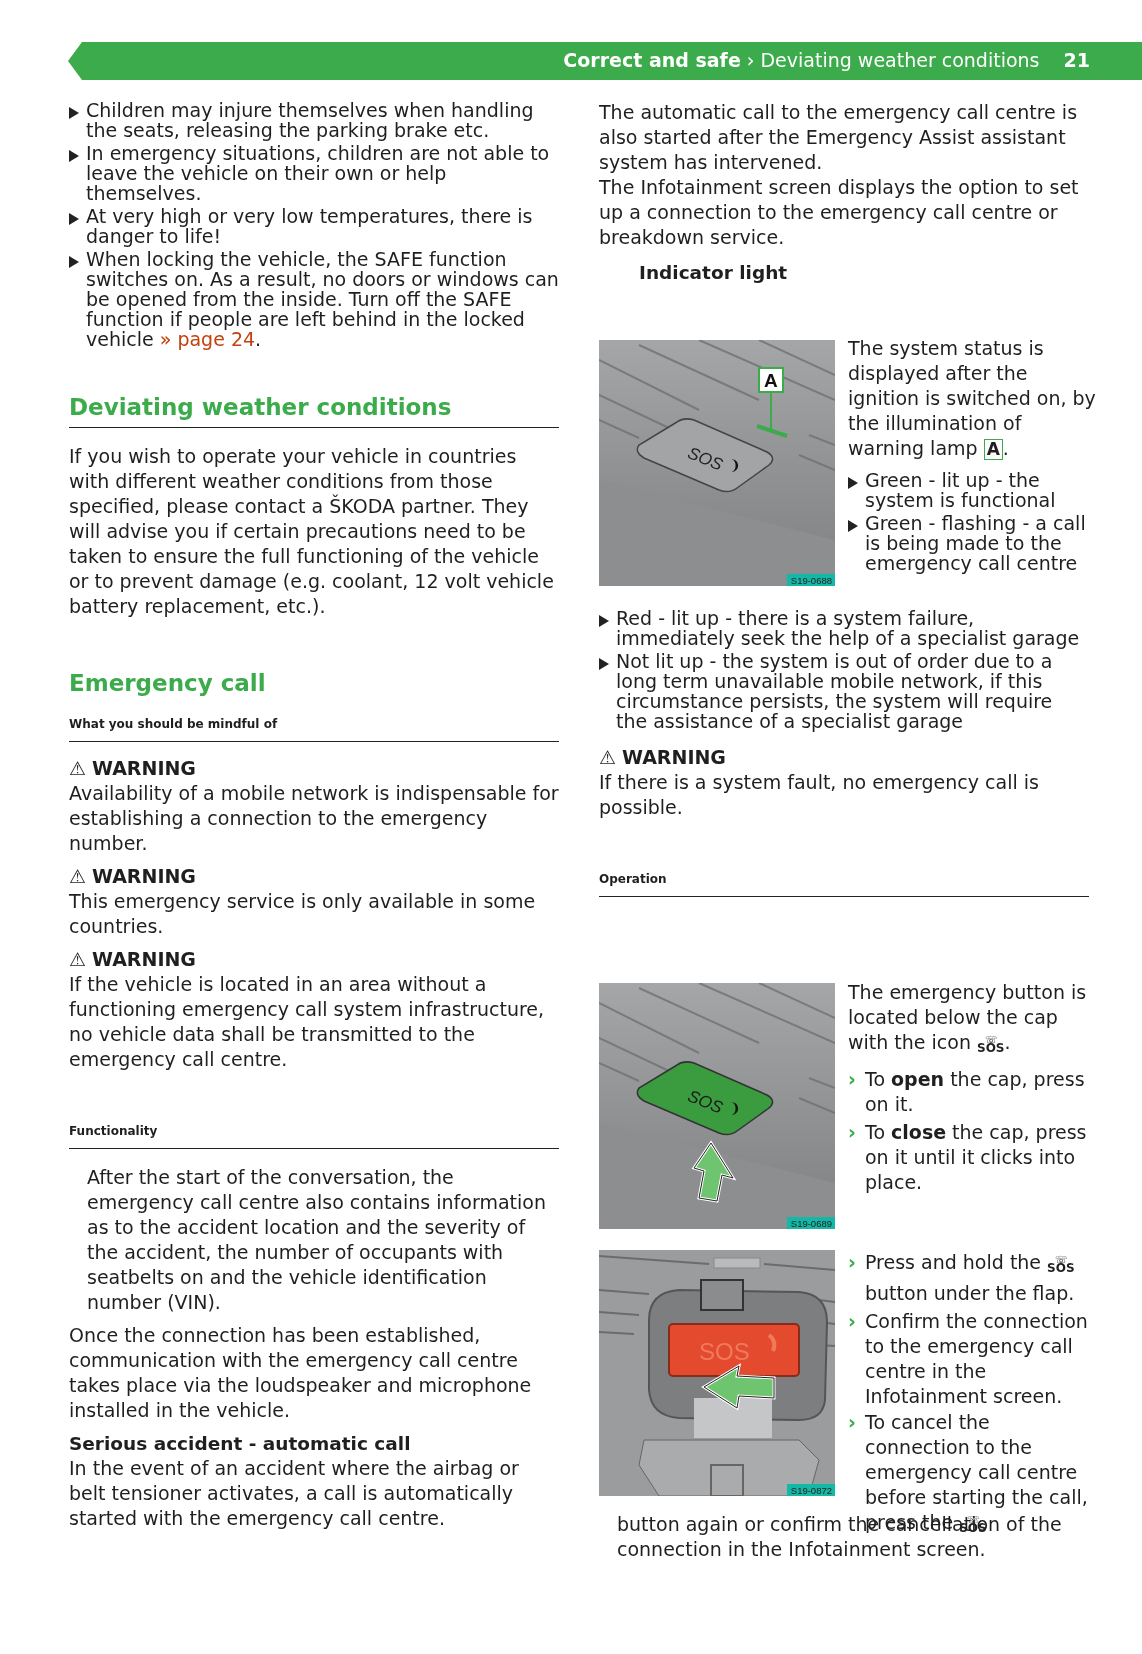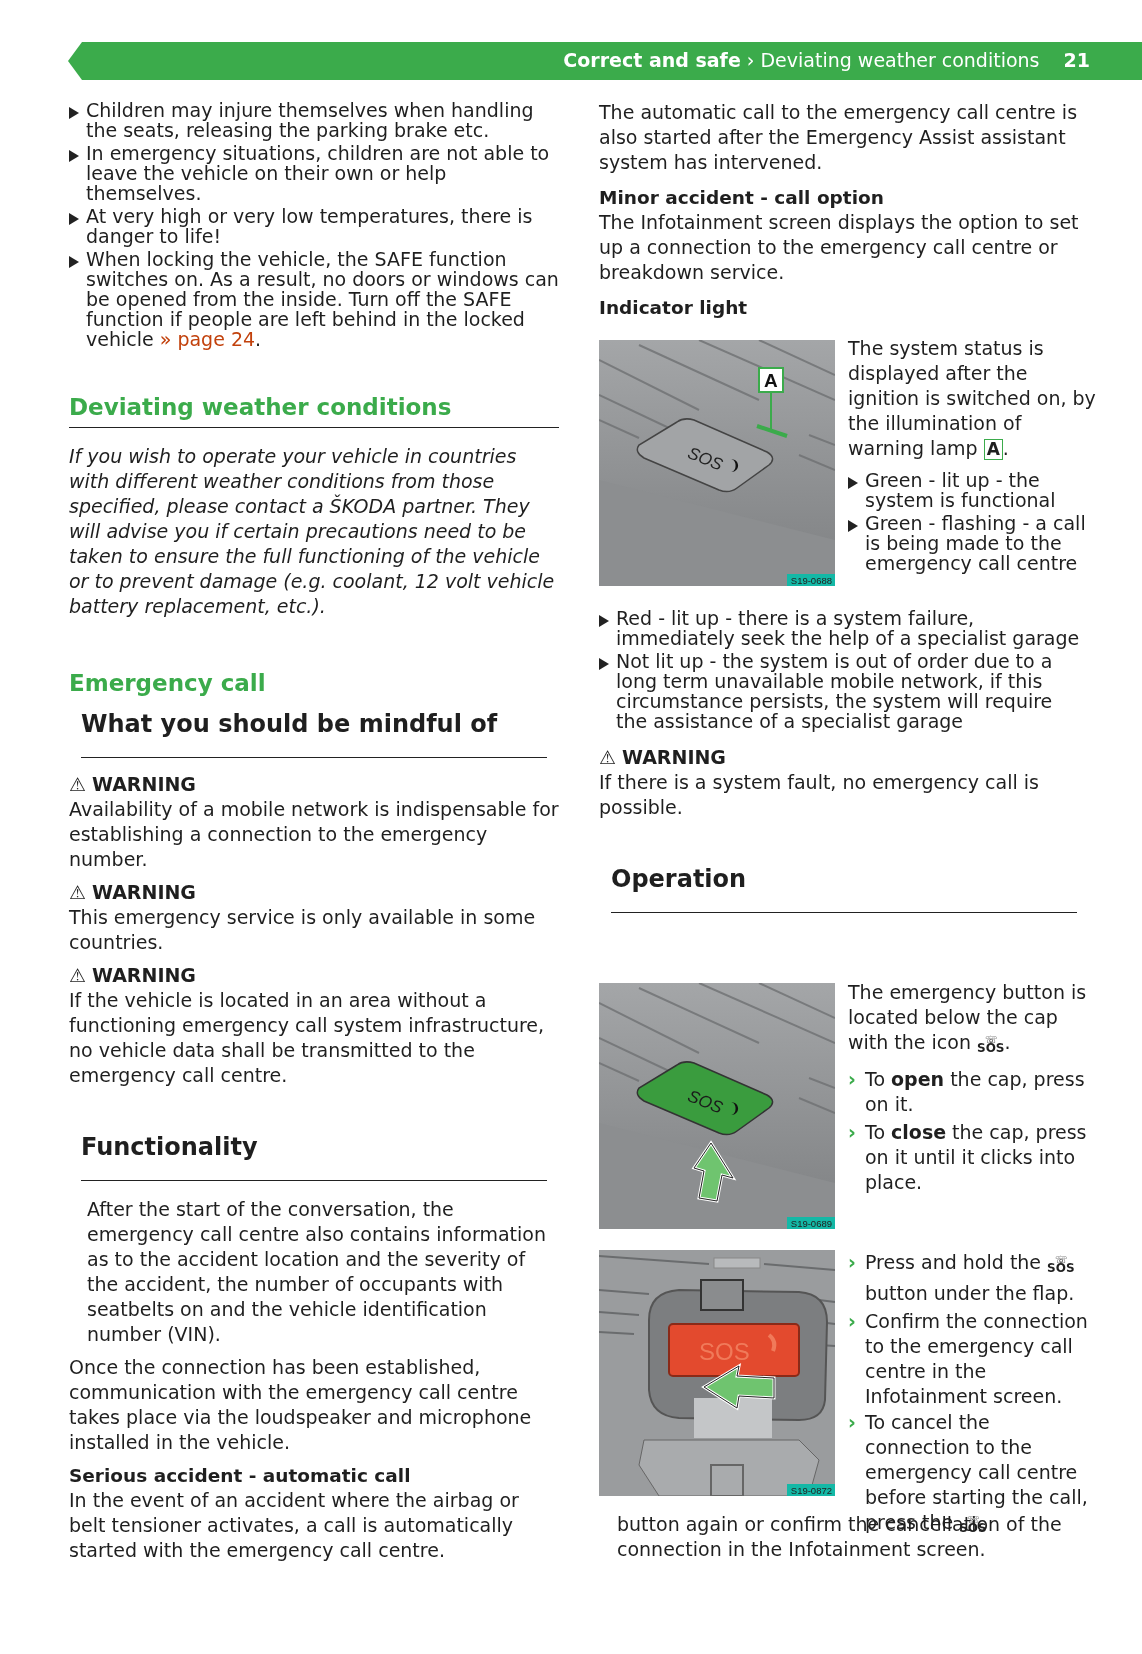--- a/index.html
+++ b/index.html
@@ -14,21 +14,21 @@
   .col { position:absolute; top:100px; width:490px; }
   .col-left { left:69px; }
   .col-right { left:599px; }
 
   .p { font-size:19px; line-height:25px; margin:0; }
   .bullet { position:relative; padding-left:17px; font-size:19px; line-height:20px; margin:0 0 3px 0; }
   .bullet .tri { position:absolute; left:0; top:7px; width:0; height:0; border-left:10px solid #222; border-top:6px solid transparent; border-bottom:6px solid transparent; }
   .link { color:#c2410c; }
   .h2 { color:#3bab4b; font-weight:bold; font-size:23px; line-height:28px; margin:0; }
   .h2-rule { border-bottom:1px solid #222; padding-bottom:6px; }
-  .h3 { font-weight:bold; font-size:24px; line-height:26px; margin:12px; padding-bottom:20px; border-bottom:1.5px solid #222; }
+  .h3 { font-weight:bold; font-size:12px; line-height:26px; margin:0; padding-bottom:4px; border-bottom:1.5px solid #222; }
   .h4 { font-weight:bold; font-size:18.5px; line-height:25px; margin:0; }
   .warn-title { font-weight:bold; font-size:19px; line-height:25px; margin:0; }
   .warn-title .tri-ic { display:inline-block; font-weight:normal; margin-right:6px; }
   .chev { color:#3bab4b; font-weight:bold; position:absolute; left:0; top:0; }
   .step { position:relative; padding-left:17px; font-size:19px; line-height:25px; margin:0 0 3px 0; }
   .sos-ic { font-size:12px; font-weight:bold; vertical-align:-3px; position:relative; display:inline-block; }
   .sos-ic .ph { position:absolute; left:8px; top:-9px; font-size:10px; font-weight:normal; }
   .boxA { display:inline-block; border:1.5px solid #3bab4b; font-weight:bold; padding:0 2px; line-height:19px; font-size:17px; }
 
   .figure { position:absolute; width:236px; background:#8e9092; overflow:hidden; }
@@ -52,21 +52,21 @@
 <div class="col col-left">
   <div>
     <p class="bullet"><span class="tri"></span><span>Children may injure themselves when handling the seats, releasing the parking brake etc.</span></p>
     <p class="bullet"><span class="tri"></span><span>In emergency situations, children are not able to leave the vehicle on their own or help themselves.</span></p>
     <p class="bullet"><span class="tri"></span><span>At very high or very low temperatures, there is danger to life!</span></p>
     <p class="bullet"><span class="tri"></span><span>When locking the vehicle, the SAFE function switches on. As a result, no doors or windows can be opened from the inside. Turn off the SAFE function if people are left behind in the locked vehicle</span> <span class="link">» page 24</span>.</p>
   </div>
 
   <div style="margin-top:44px;">
     <h2 class="h2 h2-rule">Deviating weather conditions</h2>
-    <p class="p" style="margin-top:16px;font-style:italic;">If you wish to operate your vehicle in countries with different weather conditions from those specified, please contact a ŠKODA partner. They will advise you if certain precautions need to be taken to ensure the full functioning of the vehicle or to prevent damage (e.g. coolant, 12 volt vehicle battery replacement, etc.).</p>
+    <p class="p" style="margin-top:16px;">If you wish to operate your vehicle in countries with different weather conditions from those specified, please contact a ŠKODA partner. They will advise you if certain precautions need to be taken to ensure the full functioning of the vehicle or to prevent damage (e.g. coolant, 12 volt vehicle battery replacement, etc.).</p>
   </div>
 
   <div style="margin-top:50px;">
     <h2 class="h2">Emergency call</h2>
     <h3 class="h3" style="margin-top:14px;">What you should be mindful of</h3>
 
     <div style="margin-top:14px;">
       <p class="warn-title"><span class="tri-ic">⚠</span><span>WARNING</span></p>
       <p class="p">Availability of a mobile network is indispensable for establishing a connection to the emergency number.</p>
     </div>
@@ -84,23 +84,22 @@
     <h3 class="h3">Functionality</h3>
     <p class="p" style="margin-top:16px;margin-left:18px;">After the start of the conversation, the emergency call centre also contains information as to the accident location and the severity of the accident, the number of occupants with seatbelts on and the vehicle identification number (VIN).</p>
     <p class="p" style="margin-top:8px;">Once the connection has been established, communication with the emergency call centre takes place via the loudspeaker and microphone installed in the vehicle.</p>
     <p class="h4" style="margin-top:8px;">Serious accident - automatic call</p>
     <p class="p">In the event of an accident where the airbag or belt tensioner activates, a call is automatically started with the emergency call centre.</p>
   </div>
 </div>
 
 <div class="col col-right">
   <p class="p">The automatic call to the emergency call centre is also started after the Emergency Assist assistant system has intervened.</p>
-  <p class="h4" style="margin-top:10px;">Minor accident - call option</p>
   <p class="p">The Infotainment screen displays the option to set up a connection to the emergency call centre or breakdown service.</p>
-  <p class="h4" style="margin-top:10px;">Indicator light</p>
+  <p class="h4" style="margin-top:10px;margin-left:40px;">Indicator light</p>
 </div>
 
 <div class="figure" style="left:599px; top:340px; height:246px;">
   <svg width="236" height="246">
     <defs>
       <linearGradient id="g1" x1="0" y1="0" x2="0" y2="1">
         <stop offset="0" stop-color="#a4a6a8"></stop>
           <stop offset="1" stop-color="#7e8082"></stop>
       </linearGradient>
     </defs>

